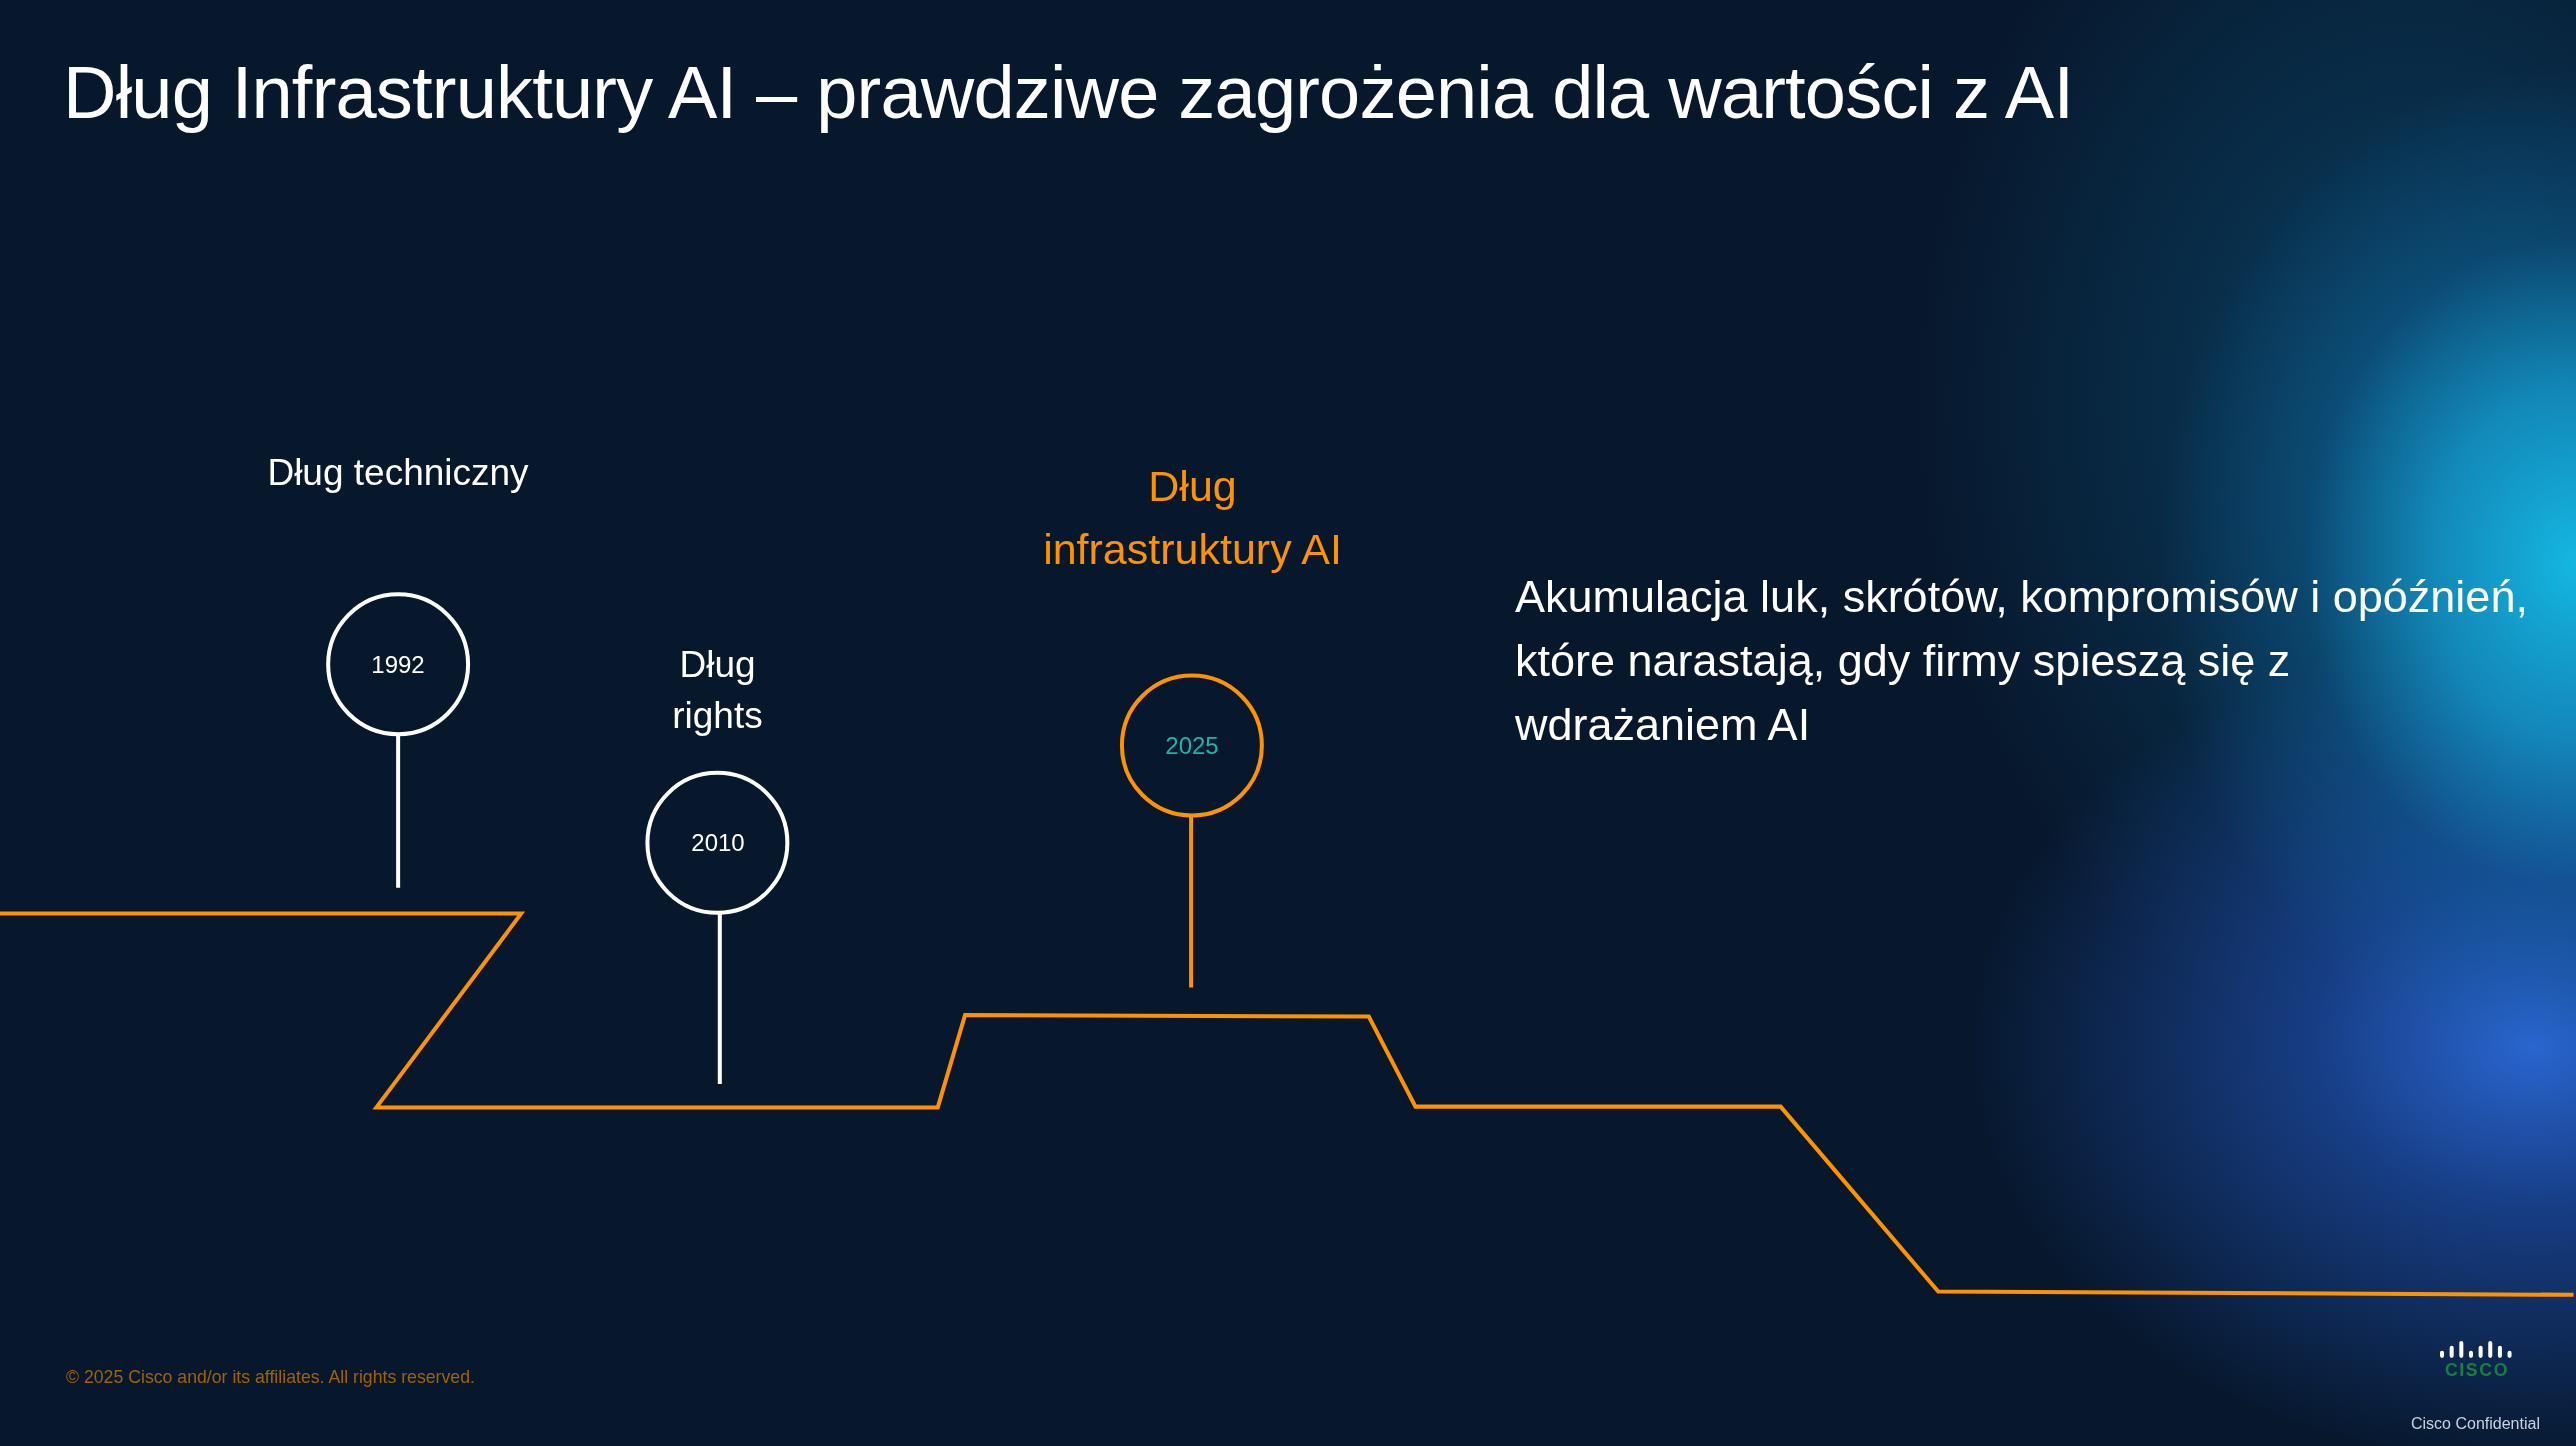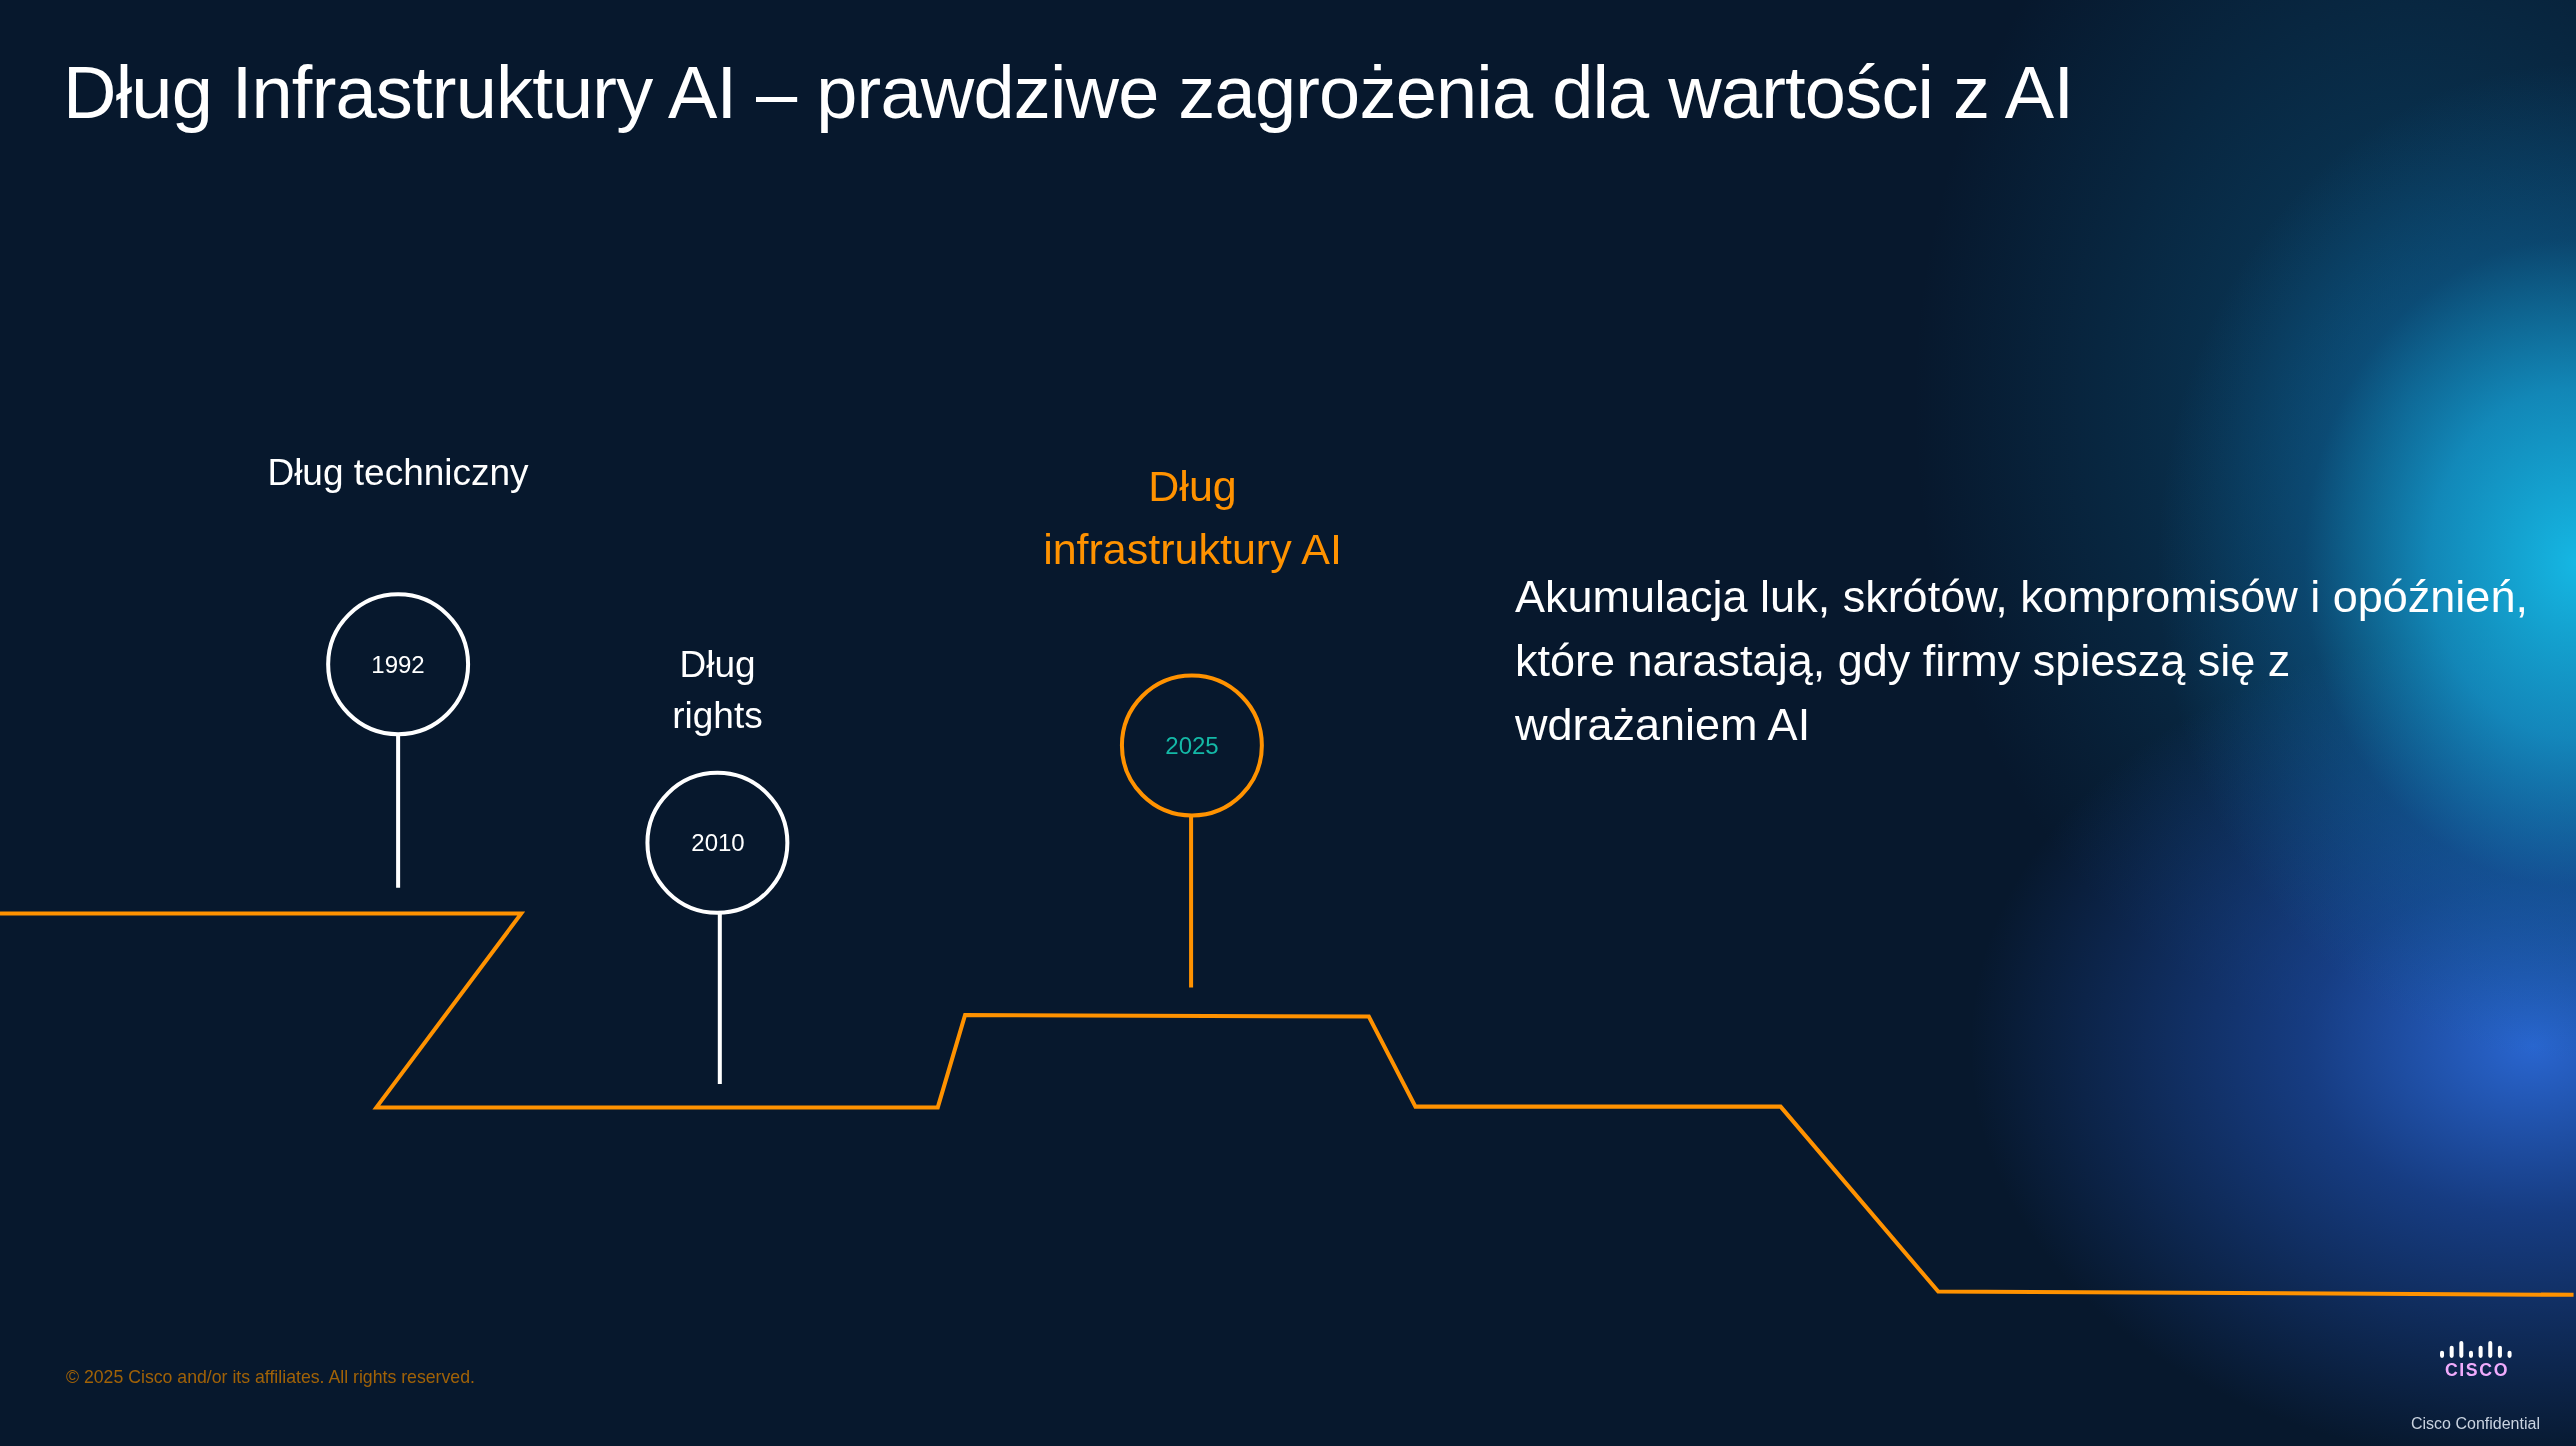--- a/index.html
+++ b/index.html
@@ -24,21 +24,21 @@
   .lbl { position:absolute; text-align:center; font-size:37px; line-height:51px; color:#ffffff; }
   .lbl.orange { color:#ff9200; font-size:43px; line-height:63px; }
   .year { position:absolute; width:142px; height:142px; text-align:center; line-height:142px; font-size:24px; color:#ffffff; }
   .year.orange { color:#14b8a6;text-align:center; }
   .desc {
     position:absolute; left:1515px; top:565px; width:1029px;
     color:#ffffff; font-size:45px; line-height:64px;
   }
   .copyright { position:absolute; left:66px; top:1367px; color:#a16207; font-size:17.7px; }
   .logo { position:absolute; left:2437px; top:1341px; width:80px; text-align:center; }
-  .logo-text { color:#f0abfc; font-size:17.7px; font-weight:700; letter-spacing:1.6px; margin-top:-1.6px; }
+  .logo-text { color:#15803d; font-size:17.7px; font-weight:700; letter-spacing:1.6px; margin-top:-1.6px; }
   .confidential { position:absolute; left:2411px; top:1415px; color:#c9d3e0; font-size:16px; }
 </style>
 </head>
 <body>
 
 <div class="glow"></div>
 
 <h1 class="title">Dług Infrastruktury AI – prawdziwe zagrożenia dla wartości z AI</h1>
 
 <svg class="diagram" width="2576" height="1446" viewBox="0 0 3203 1798">

